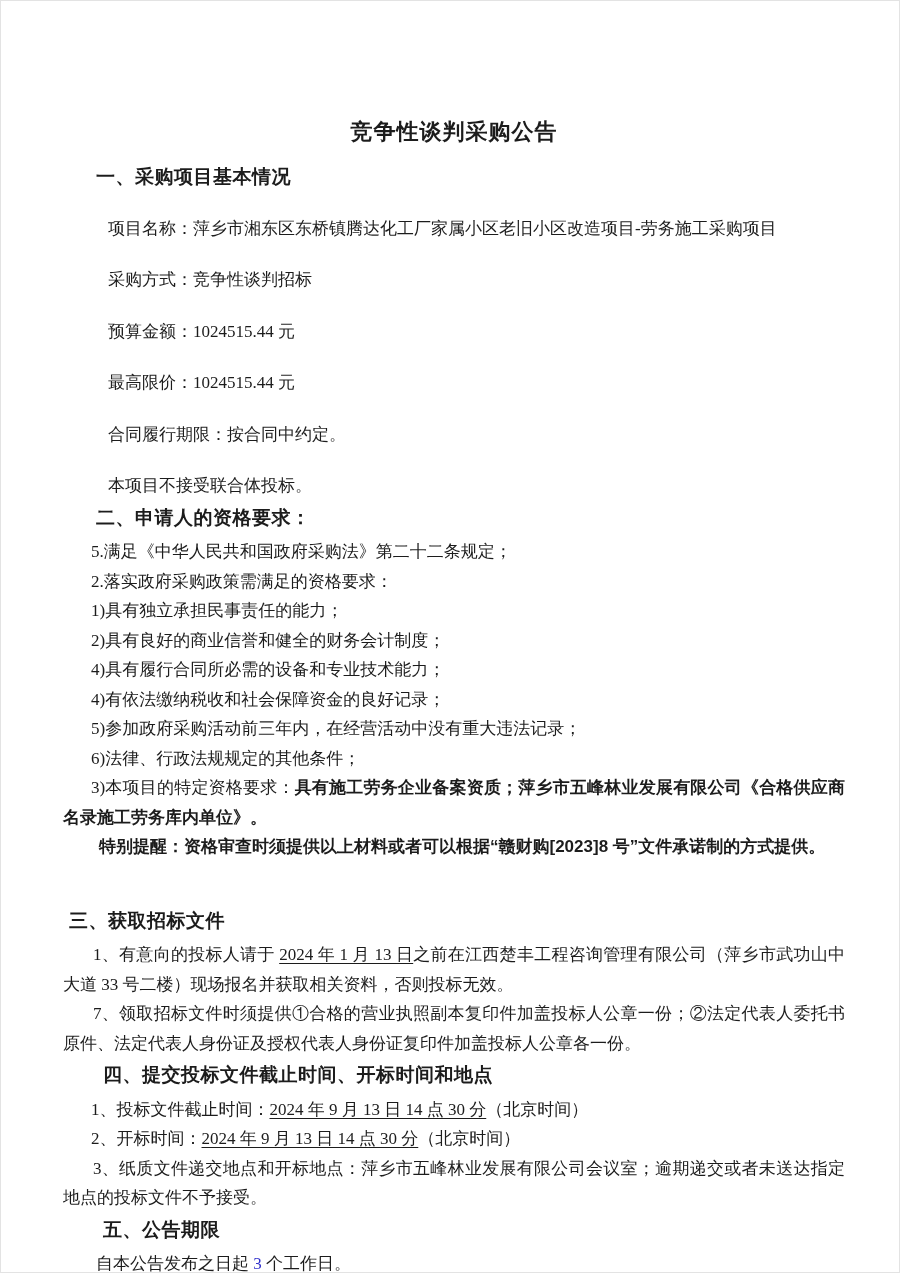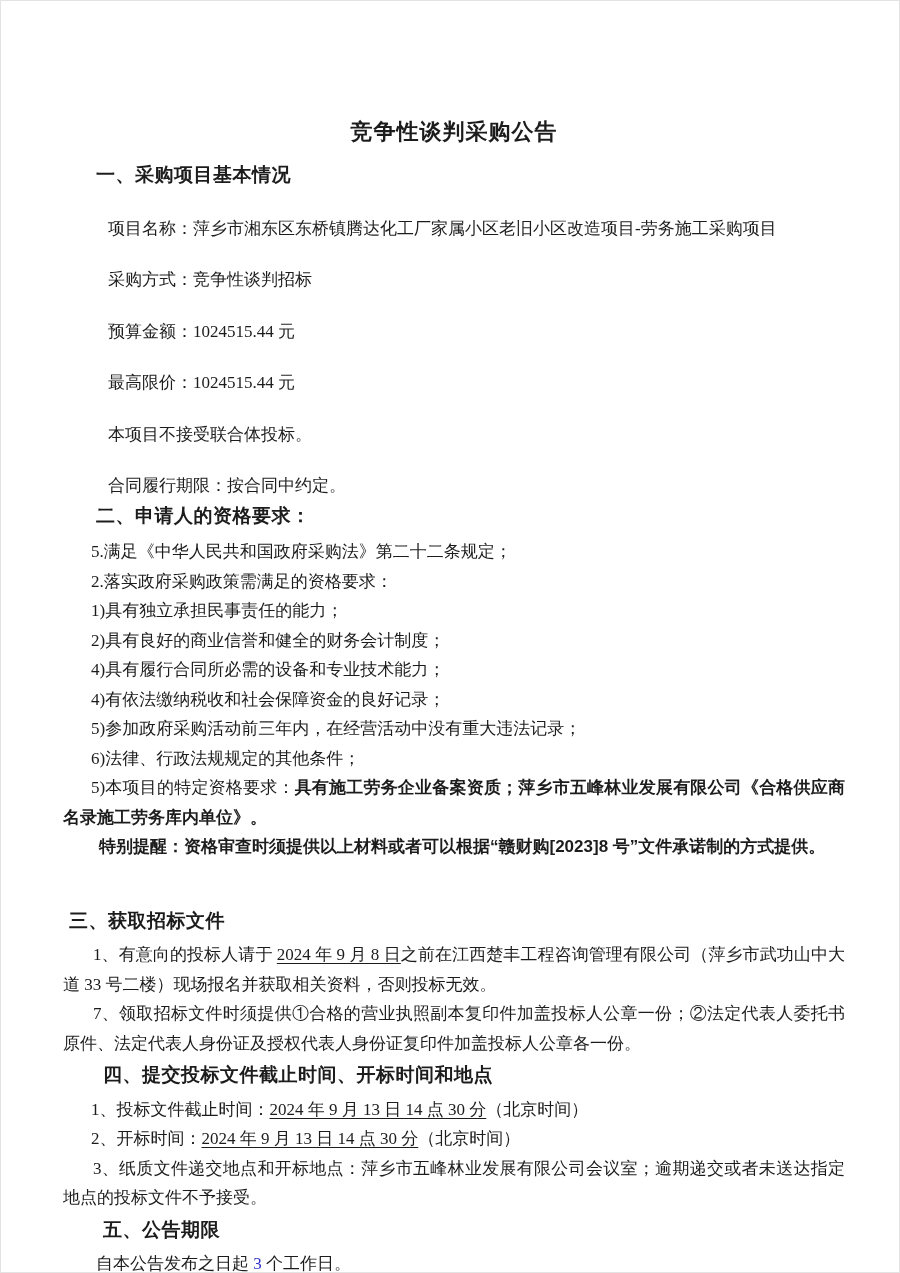--- a/index.html
+++ b/index.html
@@ -33,21 +33,21 @@
   }
   .blk-h{
     font-family:"Liberation Sans","DejaVu Sans",sans-serif;
     font-weight:700;
     font-size:19px;
     margin-top:2px;
     margin-bottom:5px;
     letter-spacing:0.5px;
   }
   
-  .v-h12{padding-left:33px;font-family:Liberation Mono, monospace;}
+  .v-h12{padding-left:33px;}
   .v-h3{padding-left:6px;margin-top:44px;}
   .v-h456{padding-left:40px;}
   .v-kv{padding-left:45px;margin-top:22px;}
   .v-item{padding-left:28px;}
   .v-hang28{text-indent:28px;}
   .v-ind30{text-indent:30px;}
   .v-ind33{text-indent:33px;}
   .v-ind36{text-indent:36px;}
   .seg-b{
     font-weight:700;
@@ -63,35 +63,35 @@
 
 <div class="page">
   <div class="content">
     <h1 class="doc-title">竞争性谈判采购公告</h1>
     <div id="blocks">
         <div class="blk blk-h v-h12"><span>一、采购项目基本情况</span></div>
         <div class="blk v-kv"><span>项目名称：萍乡市湘东区东桥镇腾达化工厂家属小区老旧小区改造项目-劳务施工采购项目</span></div>
         <div class="blk v-kv"><span>采购方式：竞争性谈判招标</span></div>
         <div class="blk v-kv"><span>预算金额：1024515.44 元</span></div>
         <div class="blk v-kv"><span>最高限价：1024515.44 元</span></div>
+        <div class="blk v-kv"><span>合同履行期限：按合同中约定。</span></div>
         <div class="blk v-kv"><span>本项目不接受联合体投标。</span></div>
-        <div class="blk v-kv"><span>合同履行期限：按合同中约定。</span></div>
         <div class="blk blk-h v-h12"><span>二、申请人的资格要求：</span></div>
         <div class="blk v-item"><span>5.满足《中华人民共和国政府采购法》第二十二条规定；</span></div>
         <div class="blk v-item"><span>2.落实政府采购政策需满足的资格要求：</span></div>
         <div class="blk v-item"><span>1)具有独立承担民事责任的能力；</span></div>
         <div class="blk v-item"><span>2)具有良好的商业信誉和健全的财务会计制度；</span></div>
         <div class="blk v-item"><span>4)具有履行合同所必需的设备和专业技术能力；</span></div>
         <div class="blk v-item"><span>4)有依法缴纳税收和社会保障资金的良好记录；</span></div>
         <div class="blk v-item"><span>5)参加政府采购活动前三年内，在经营活动中没有重大违法记录；</span></div>
         <div class="blk v-item"><span>6)法律、行政法规规定的其他条件；</span></div>
-        <div class="blk v-hang28"><span>5)本项目的特定资格要求：</span><span class="seg-b">具有施工劳务企业备案资质；萍乡市五峰林业发展有限公司《合格供应商名录施工劳务库内单位》。</span></div>
+        <div class="blk v-hang28"><span>3)本项目的特定资格要求：</span><span class="seg-b">具有施工劳务企业备案资质；萍乡市五峰林业发展有限公司《合格供应商名录施工劳务库内单位》。</span></div>
         <div class="blk v-ind36"><span class="seg-b">特别提醒：资格审查时须提供以上材料或者可以根据“赣财购[2023]8 号”文件承诺制的方式提供。</span></div>
         <div class="blk blk-h v-h3"><span>三、获取招标文件</span></div>
-        <div class="blk v-ind30"><span>1、有意向的投标人请于 </span><span class="seg-u">2024 年 9 月 8 日</span><span>之前在江西楚丰工程咨询管理有限公司（萍乡市武功山中大道 33 号二楼）现场报名并获取相关资料，否则投标无效。</span></div>
+        <div class="blk v-ind30"><span>1、有意向的投标人请于 </span><span class="seg-u">2024 年 1 月 13 日</span><span>之前在江西楚丰工程咨询管理有限公司（萍乡市武功山中大道 33 号二楼）现场报名并获取相关资料，否则投标无效。</span></div>
         <div class="blk v-ind30"><span>7、领取招标文件时须提供①合格的营业执照副本复印件加盖投标人公章一份；②法定代表人委托书原件、法定代表人身份证及授权代表人身份证复印件加盖投标人公章各一份。</span></div>
         <div class="blk blk-h v-h456"><span>四、提交投标文件截止时间、开标时间和地点</span></div>
         <div class="blk v-item"><span>1、投标文件截止时间：</span><span class="seg-u">2024 年 9 月 13 日 14 点 30 分</span><span>（北京时间）</span></div>
         <div class="blk v-item"><span>2、开标时间：</span><span class="seg-u">2024 年 9 月 13 日 14 点 30 分</span><span>（北京时间）</span></div>
         <div class="blk v-ind30"><span>3、纸质文件递交地点和开标地点：萍乡市五峰林业发展有限公司会议室；逾期递交或者未送达指定地点的投标文件不予接受。</span></div>
         <div class="blk blk-h v-h456"><span>五、公告期限</span></div>
         <div class="blk v-ind33"><span>自本公告发布之日起 </span><span style="color: rgb(51, 51, 204);">3</span><span> 个工作日。</span></div>
       </div>
   </div>
 </div>

